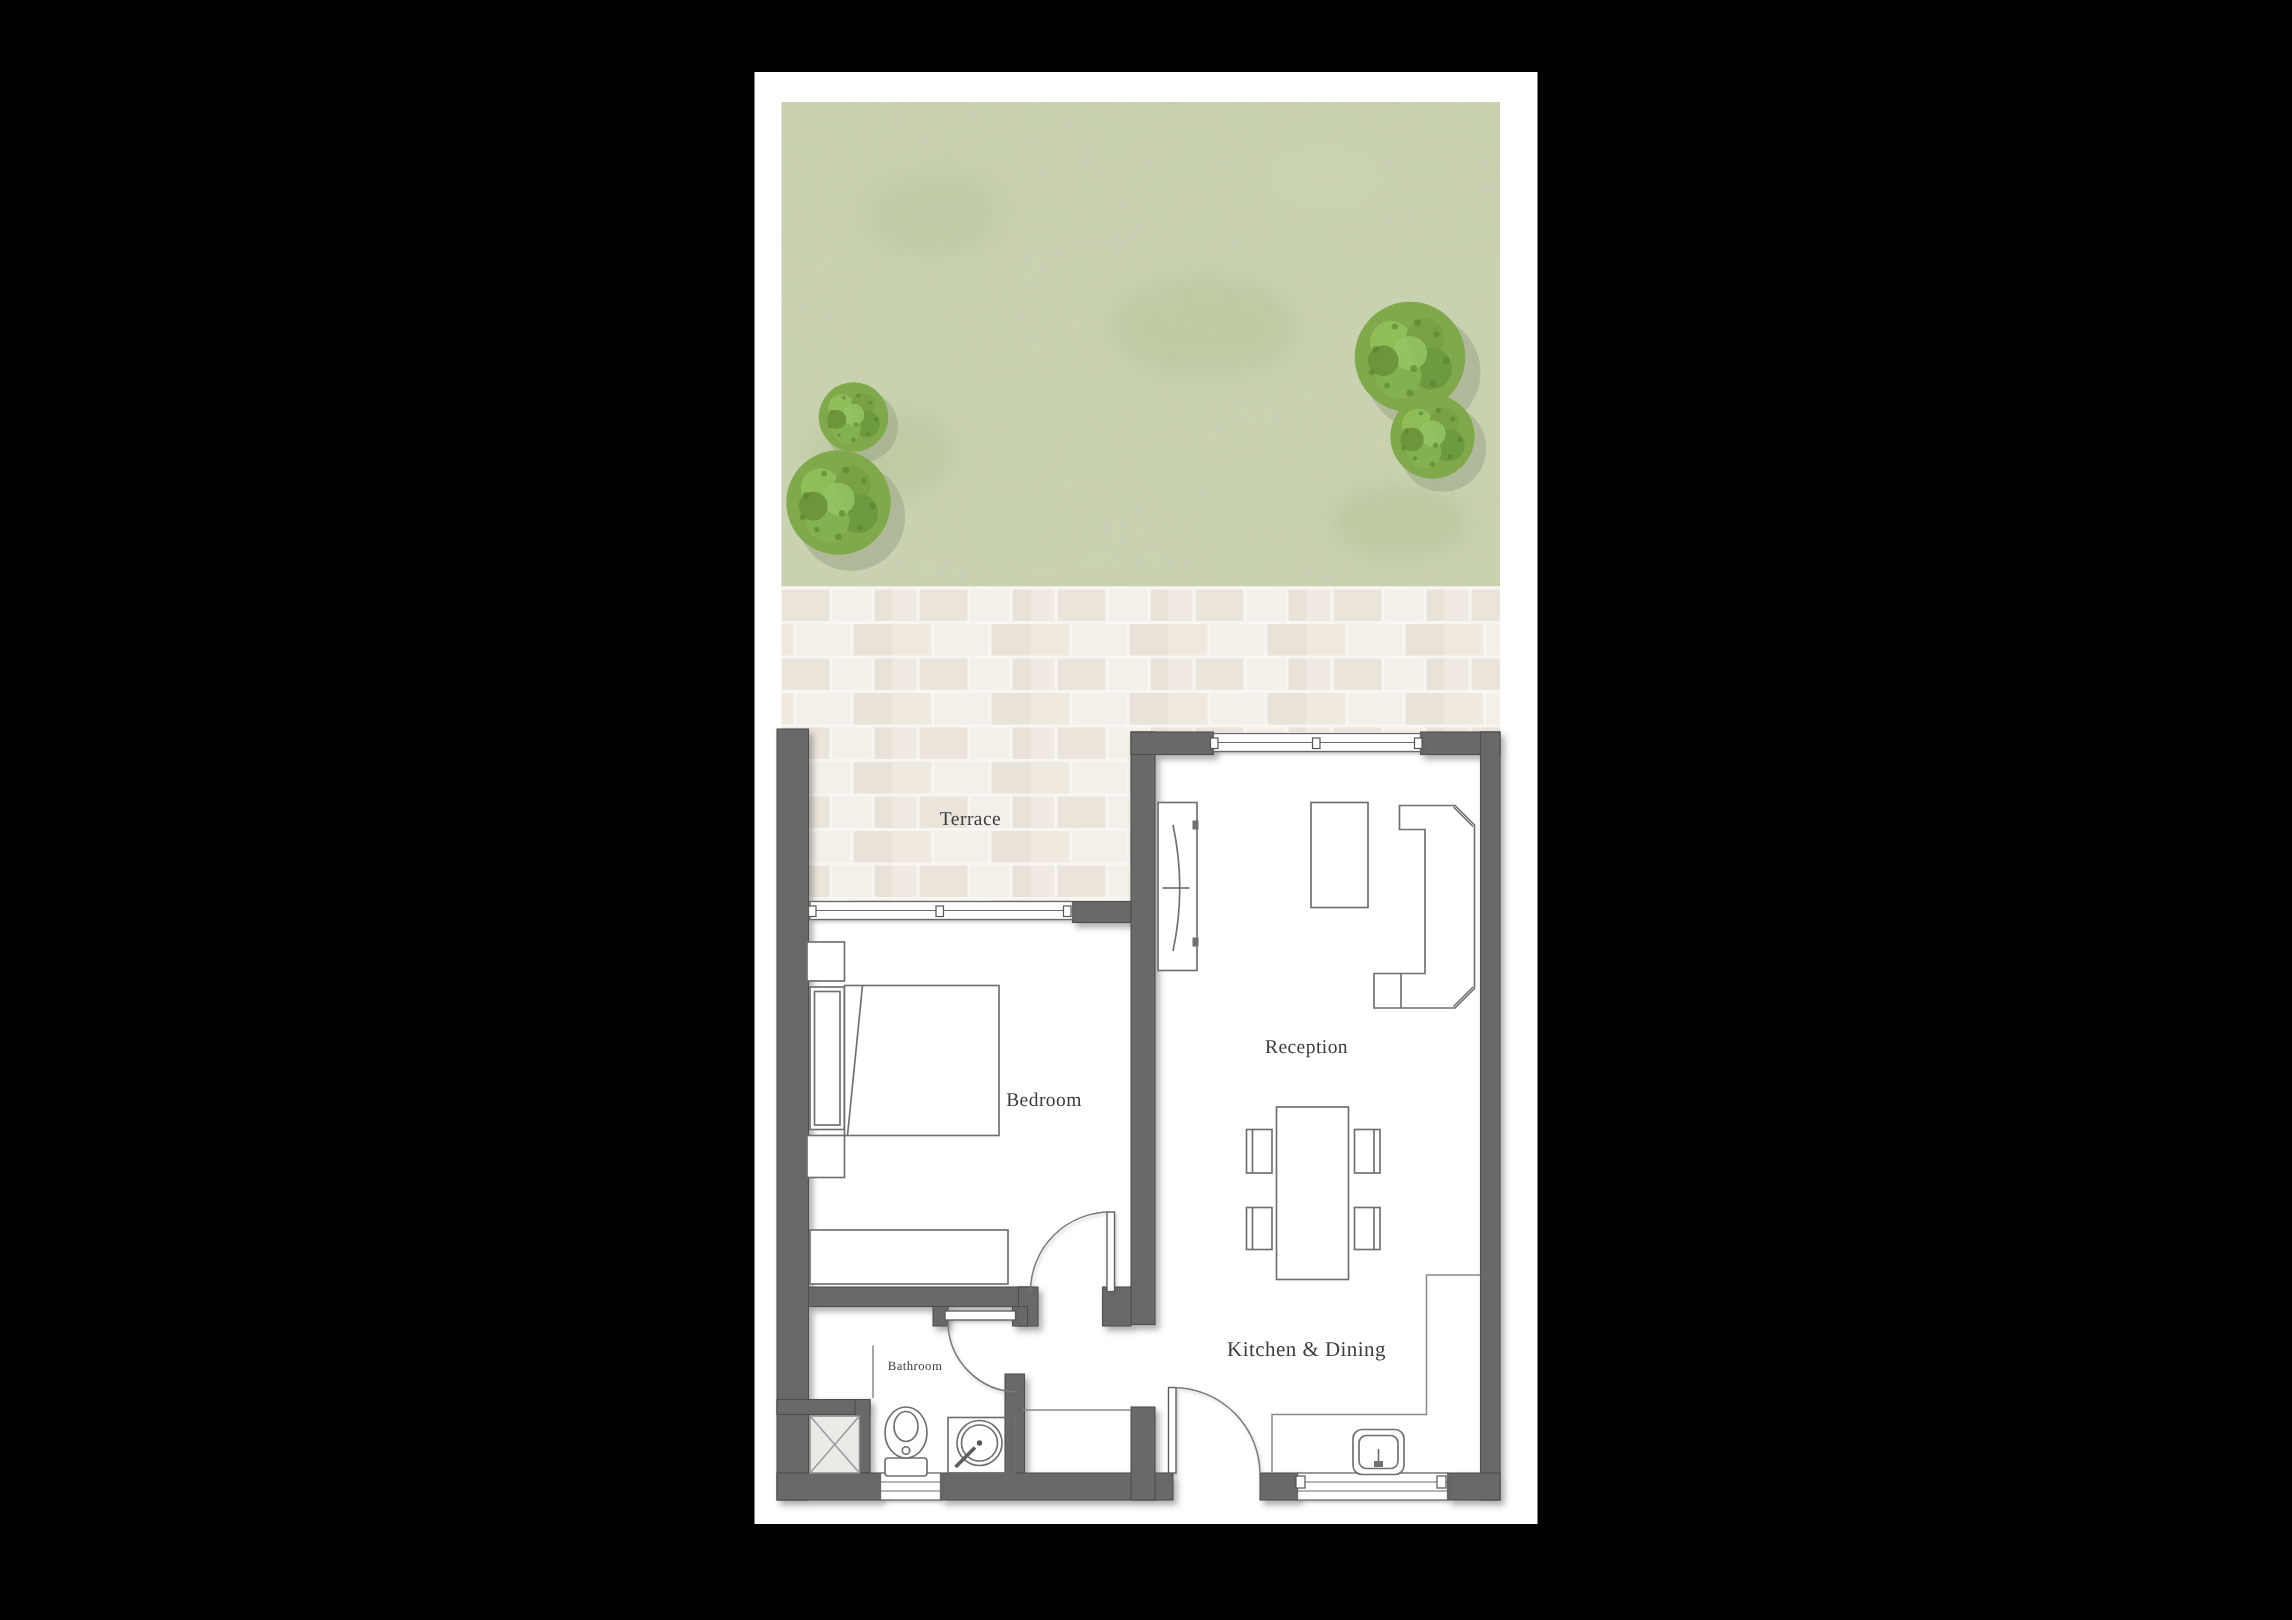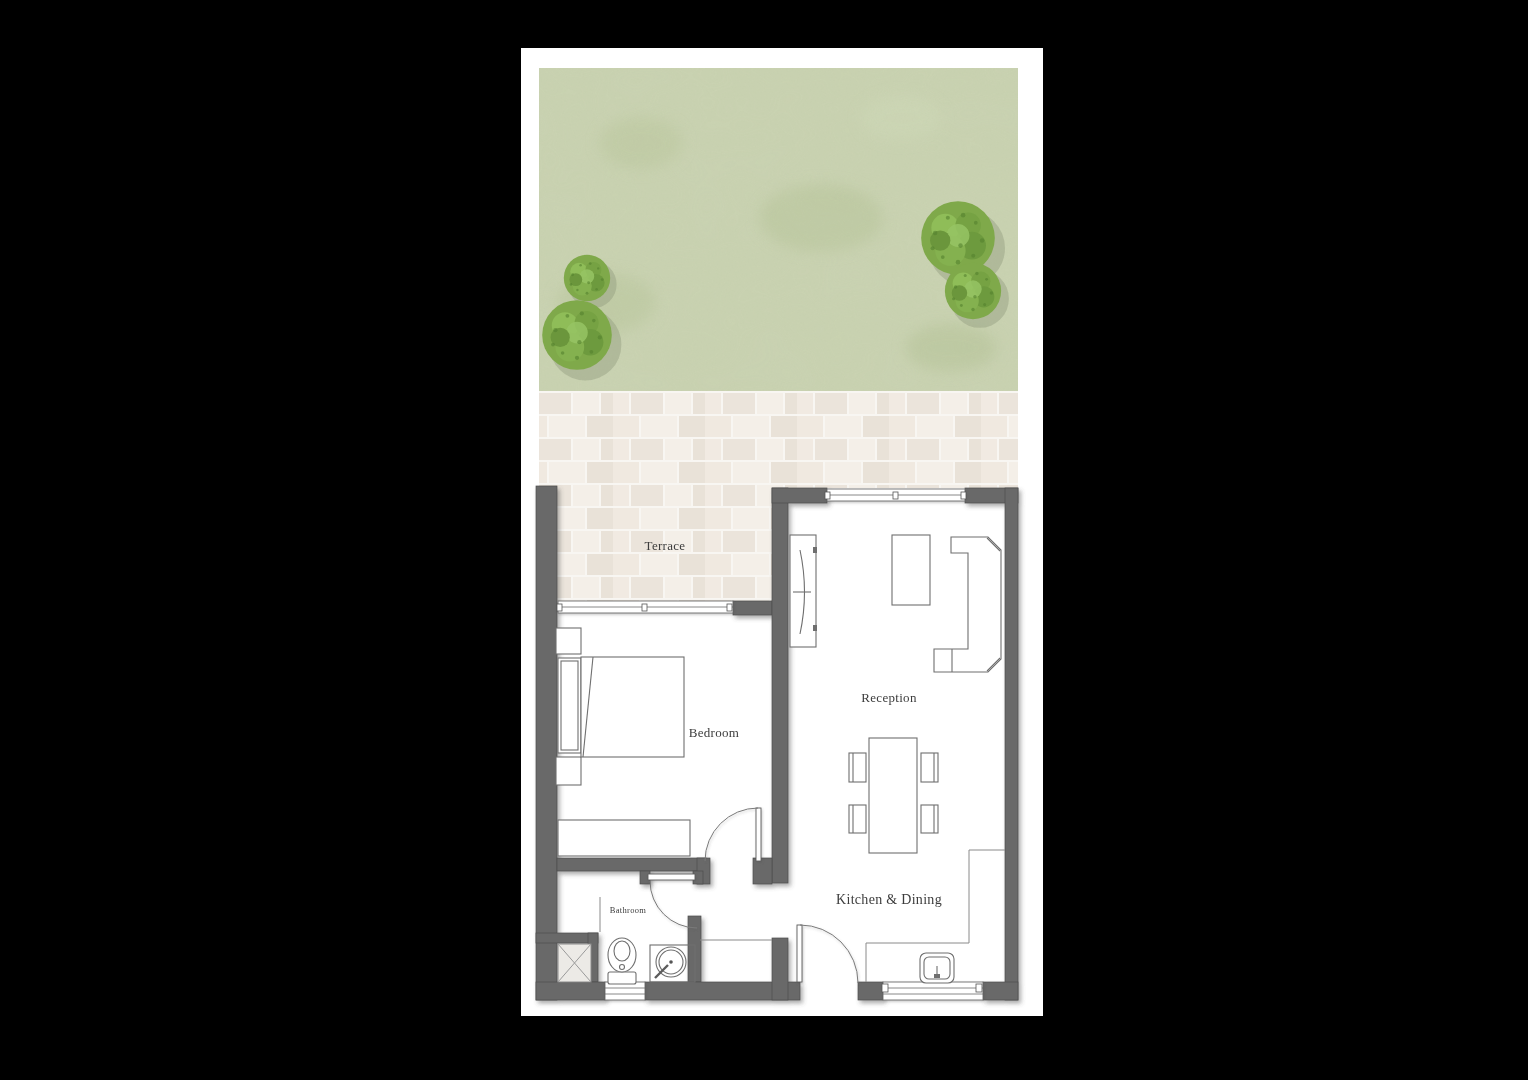--- a/index.html
+++ b/index.html
@@ -1,17 +1,17 @@
 <!DOCTYPE html>
 <html style="--background: #000000; --paper: #ffffff; --wall: #696969; --grass: #c9d2b1; --tree: #7fa94a; --tree_dark: #55822f; --paving_light: #f3ede5; --paving_dark: #e6ded3; --line: #6f6f6f; --label_text: #3c3c3c;"><head>
 <meta charset="utf-8">
 <style>
   html,body{margin:0;padding:0;background:#000;}
   .stage{position:relative;width:1528px;height:1080px;background:var(--background,#000);overflow:hidden;}
-  .paper{position:absolute;left:521px;top:48px;width:522px;height:968px;background:var(--paper,#fff);}
+  .paper{position:absolute;left:503px;top:48px;width:522px;height:968px;background:var(--paper,#fff);}
   svg{display:block;}
   .wall{fill:var(--wall,#696969);stroke:#4d4d4d;stroke-width:.7;}
   .grass{fill:var(--grass,#c9d2b1);}
   .pavebg{fill:#f8f5f1;}
   .tileA{fill:#f3ede5;} .tileB{fill:#e9e1d6;} .tileC{fill:#efe8df;} .tileD{fill:#e6ded3;} .tileE{fill:#eee6dc;}
   .furn{fill:#ffffff;stroke:var(--line,#6f6f6f);stroke-width:1.1;}
   .furn-n{fill:none;stroke:var(--line,#6f6f6f);stroke-width:1.1;}
   .thin{fill:none;stroke:#8a8a8a;stroke-width:1;}
   .win{fill:#ffffff;stroke:#6a6a6a;stroke-width:.9;}
   .winline{stroke:#6a6a6a;stroke-width:.8;}

